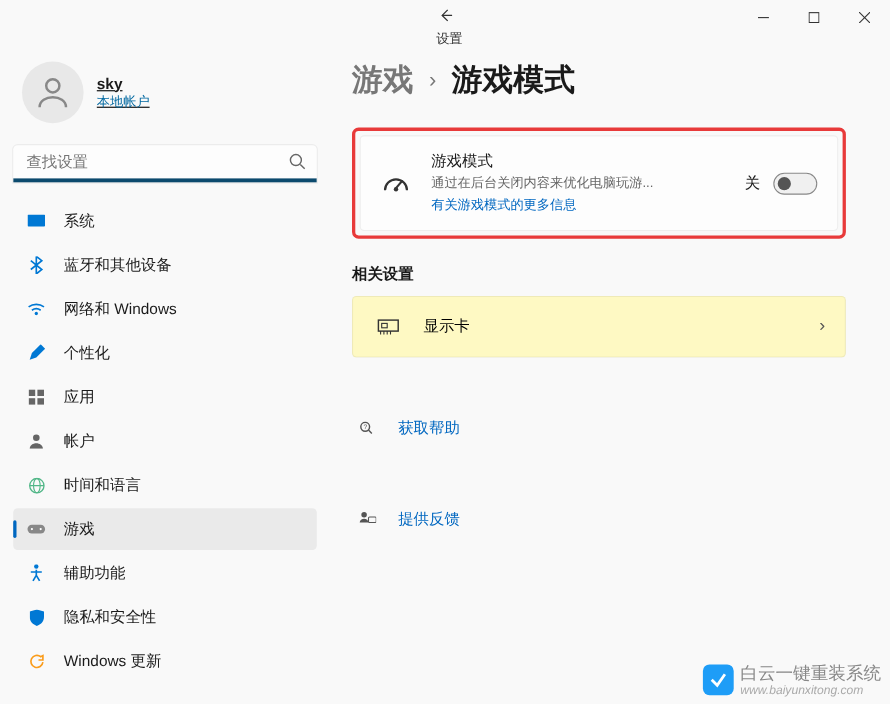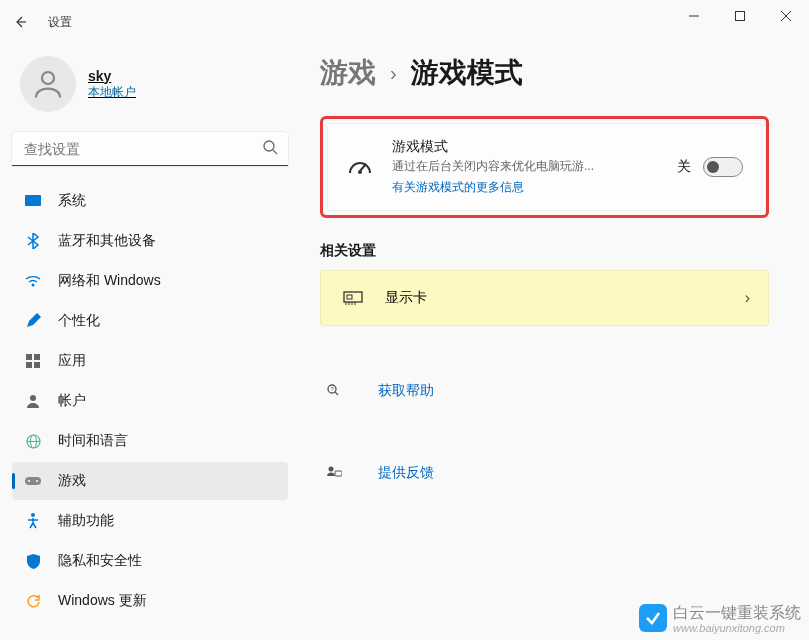--- a/index.html
+++ b/index.html
@@ -1,34 +1,34 @@
 <!DOCTYPE html>
 <html><head>
   <meta charset="utf-8">
   <style>
     * { margin: 0; padding: 0; box-sizing: border-box; font-family: "Segoe UI", "Microsoft YaHei", sans-serif; }
     body { width: 809px; height: 640px; background: #f9f9f9; overflow: hidden; position: relative; }
     
-    .titlebar { height: 44px; display: flex; align-items: center; padding: 0 0; }
+    .titlebar { height: 44px; display: flex; align-items: center; padding: 0 24px; flex-direction: column; }
     .back-btn { width: 40px; height: 40px; display: flex; align-items: center; justify-content: center; cursor: pointer; }
     .app-title { font-size: 12px; color: #333; margin-left: 8px; }
     .window-controls { position: absolute; top: 0; right: 0; display: flex; }
     .window-btn { width: 46px; height: 32px; display: flex; align-items: center; justify-content: center; cursor: pointer; }
     
     .main-layout { display: flex; height: calc(100% - 44px); }
     
     .sidebar { width: 300px; padding: 0 12px; }
     .user-section { display: flex; align-items: center; padding: 12px 8px 20px 8px; gap: 12px; text-decoration: underline; }
     .avatar { width: 56px; height: 56px; border-radius: 50%; background: #e8e8e8; display: flex; align-items: center; justify-content: center; }
     .user-info { display: flex; flex-direction: column; }
     .user-name { font-size: 14px; font-weight: 600; color: #1a1a1a; }
     .user-type { font-size: 12px; color: #0369a1; }
     
     .search-box { position: relative; margin-bottom: 16px; }
-    .search-input { width: 100%; height: 34px; border: none; border-bottom: 1px solid #0c4a6e; background: #fdfdfd; padding: 0 36px 0 12px; font-size: 14px; outline: none; border-radius: 4px 4px 0 0; box-shadow: 0 0 0 1px rgba(0,0,0,0.05); }
+    .search-input { width: 100%; height: 34px; border: none; border-bottom: 4px solid #0c4a6e; background: #fdfdfd; padding: 0 36px 0 12px; font-size: 14px; outline: none; border-radius: 4px 4px 0 0; box-shadow: 0 0 0 1px rgba(0,0,0,0.05); }
     .search-icon { position: absolute; right: 10px; top: 50%; transform: translateY(-50%); }
     
     .nav-list { list-style: none; }
     .nav-item { display: flex; align-items: center; height: 38px; padding: 0 12px; border-radius: 4px; cursor: pointer; gap: 16px; font-size: 14px; color: #1a1a1a; margin-bottom: 2px; position: relative; }
     .nav-item.active { background: #eaeaea; }
     .nav-item.active::before { content: ''; position: absolute; left: 0; top: 50%; transform: translateY(-50%); width: 3px; height: 16px; background: #0067c0; border-radius: 2px; }
     .nav-icon { width: 18px; height: 18px; display: flex; align-items: center; justify-content: center; }
     
     .content { flex: 1; padding: 10px 40px 0 20px; overflow-y: auto; }
     .breadcrumb { display: flex; align-items: center; gap: 14px; margin-bottom: 24px; }
@@ -46,21 +46,21 @@
     .toggle-wrap { display: flex; align-items: center; gap: 12px; }
     .toggle-label { font-size: 14px; color: #1a1a1a; }
     .toggle { width: 40px; height: 20px; border-radius: 10px; background: #f0f0f0; border: 1px solid #888; position: relative; cursor: pointer; }
     .toggle-knob { width: 12px; height: 12px; border-radius: 50%; background: #555; position: absolute; left: 3px; top: 3px; }
     
     .section-title { font-size: 14px; font-weight: 600; color: #1a1a1a; margin-bottom: 10px; }
     .related-card { background: #fef9c3; border: 1px solid rgba(0,0,0,0.06); border-radius: 4px; padding: 18px 18px; display: flex; align-items: center; gap: 18px; cursor: pointer; margin-bottom: 28px; }
     .related-label { flex: 1; font-size: 14px; }
     .chevron { color: #555; }
     
-    .help-link { display: flex; align-items: center; gap: 34px; padding: 8px 4px; cursor: pointer; font-size: 14px; color: #0067c0; margin-top: 48px; }
+    .help-link { display: flex; align-items: center; gap: 18px; padding: 8px 4px; cursor: pointer; font-size: 14px; color: #0067c0; margin-top: 48px; }
     .help-icon { width: 20px; display: flex; justify-content: center; color: #555; }
     
     .watermark { position: absolute; bottom: 6px; right: 8px; display: flex; align-items: flex-start; gap: 6px; font-size: 16px; color: #888; }
     .watermark-logo { width: 28px; height: 28px; background: #1e9df7; border-radius: 6px; display: flex; align-items: center; justify-content: center; }
     .watermark-url { font-size: 11px; color: #aaa; font-style: italic; }
     .watermark-txt { display: flex; flex-direction: column; line-height: 1.1; }
   </style>
 </head>
 <body>
 

